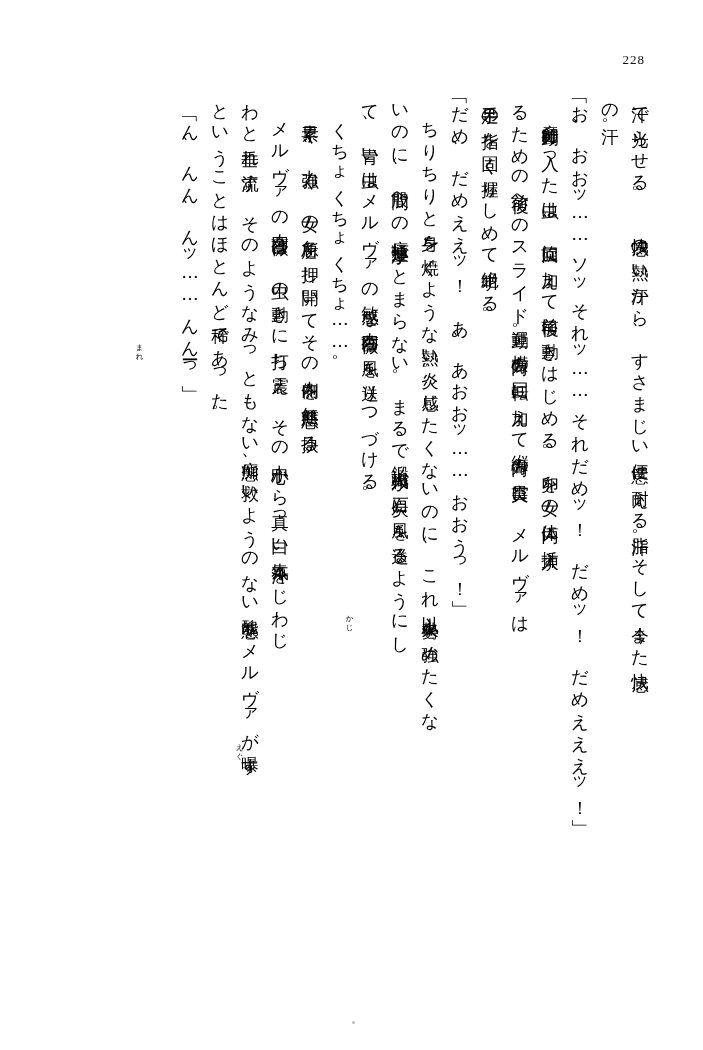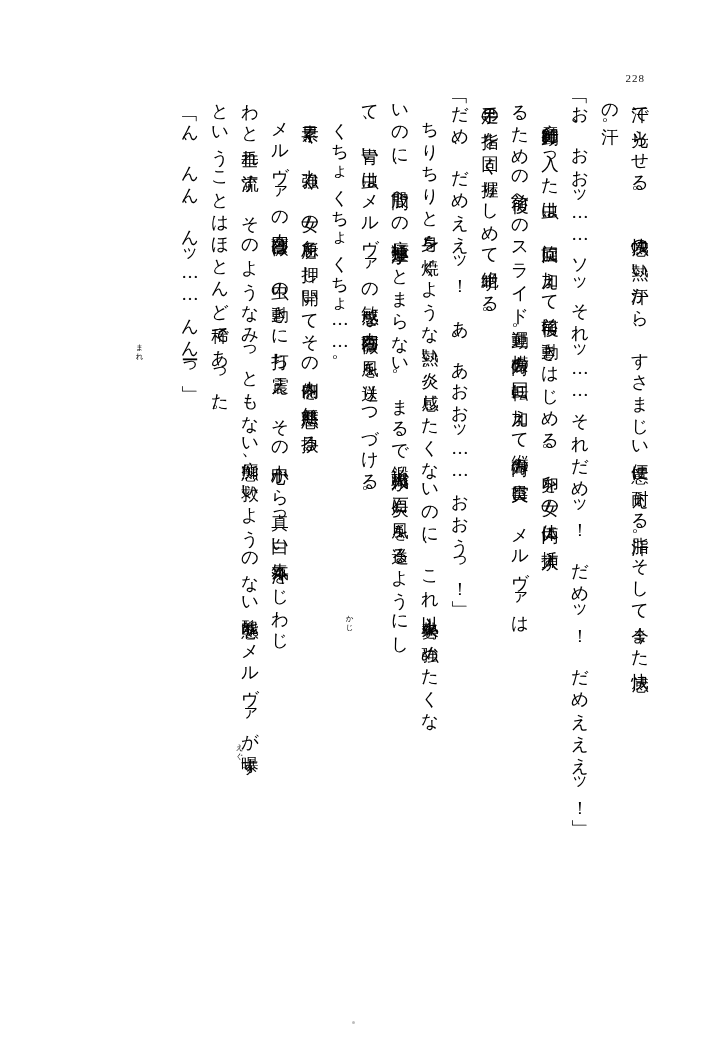--- a/index.html
+++ b/index.html
@@ -16,24 +16,23 @@
     width: 703px;
     height: 1050px;
     background: #ffffff;
     overflow: hidden;
   }
   .page-number {
     position: absolute;
     top: 52px;
     right: 58px;
     font-family: "Liberation Serif", "DejaVu Serif", serif;
-    font-size: 11px;
+    font-size: 13px;
     letter-spacing: 1px;
     color: #111;
-    margin-top: 20px;
   }
   
   .body-text {
     position: absolute;
     top: 92px;
     right: 55px;
     left: 58px;
     height: 880px;
     display: flex;
     flex-direction: row-reverse;

